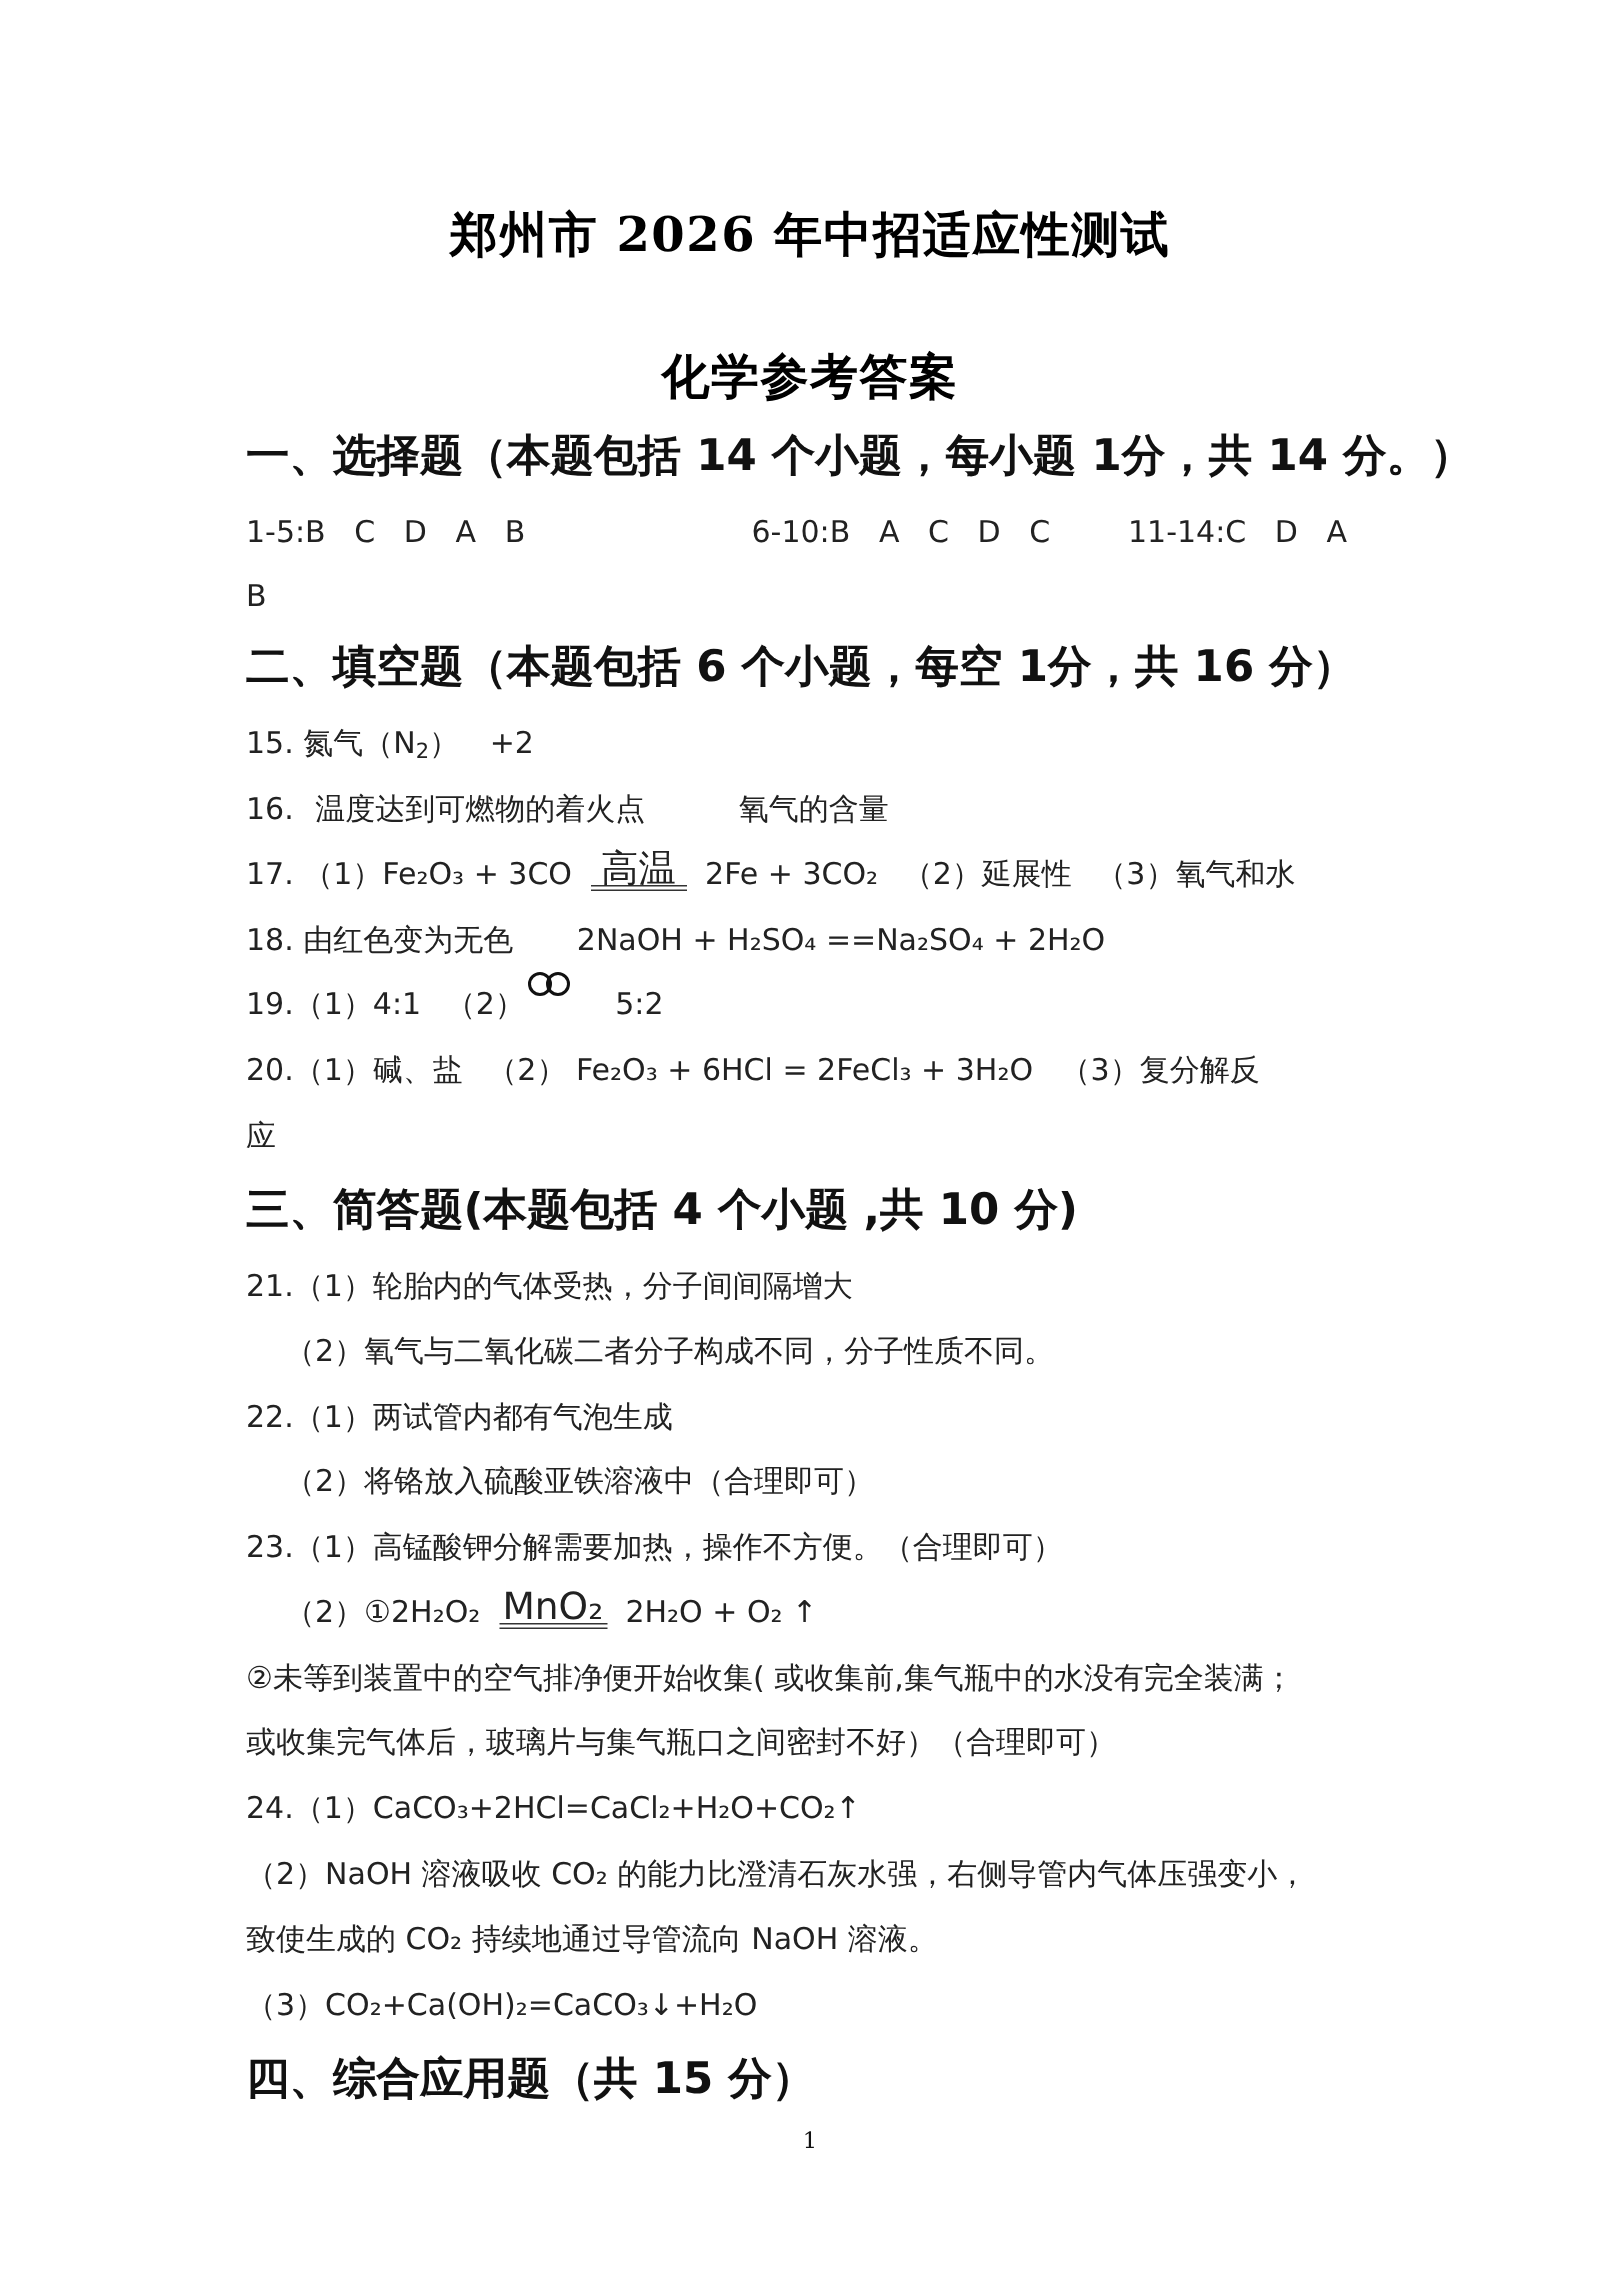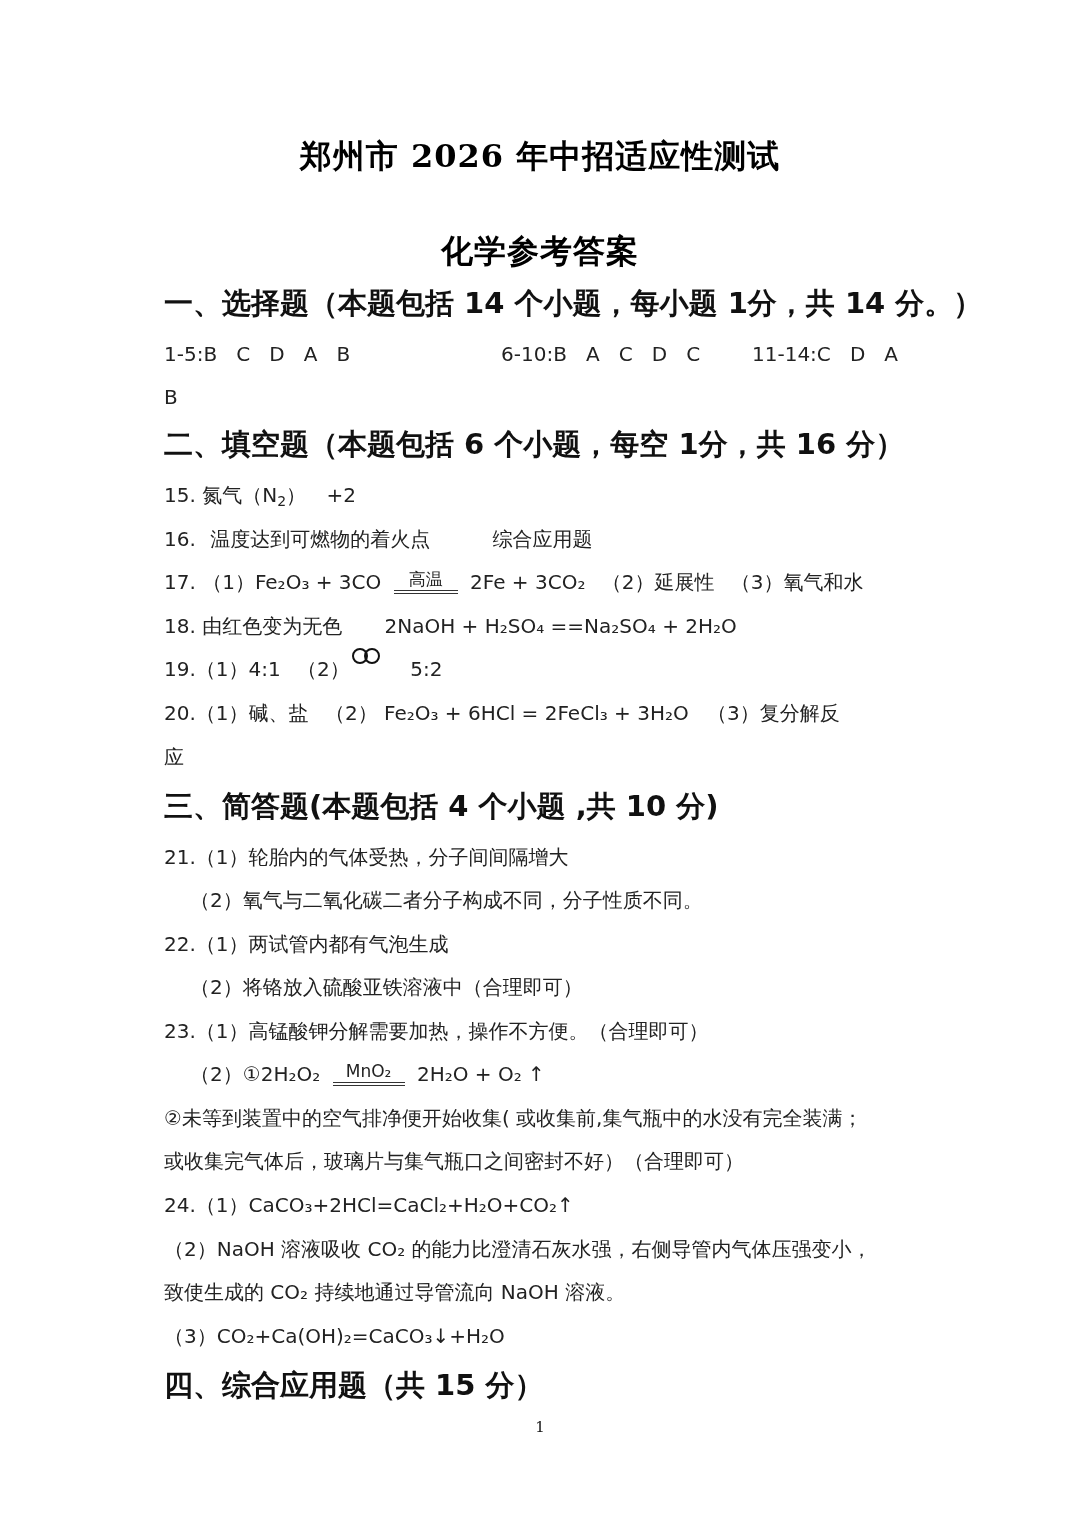--- a/index.html
+++ b/index.html
@@ -6,21 +6,21 @@
   body { width:1080px; height:1527px; position:relative; overflow:hidden; color:#111;
          font-family:"DejaVu Sans","Liberation Sans",sans-serif; }
   .title { position:absolute; left:0; width:1080px; text-align:center;
            font-family:"DejaVu Serif","Liberation Serif",serif; font-weight:bold; font-size:32px; color:#000; letter-spacing:1px; }
   .h { position:absolute; left:164px; font-size:29px; font-weight:bold; color:#111; white-space:nowrap; }
   .ln { position:absolute; left:164px; font-size:20px; color:#222; white-space:nowrap; }
   .ln.ind { left:190px; }
   sub { font-size:0.7em; vertical-align:-0.25em; line-height:0; }
   .gap { display:inline-block; }
   .cond { display:inline-block; position:relative; text-align:center; vertical-align:baseline; margin:0 6px; }
-  .cond .top { display:block; font-size:17px; line-height:20px; position:relative; top:-2px; }
+  .cond .top { display:block; font-size:25px; line-height:20px; position:relative; top:-2px; }
   .cond .bar { display:block; border-top:1.5px solid #333; border-bottom:1.5px solid #333; height:2px; margin-top:-1px; }
   .cond-wrap { display:inline-block; vertical-align:bottom; position:relative; top:-2px; }
   .mol { display:inline-block; width:34px; height:20px; position:relative; vertical-align:top; top:-8px; }
   .mol i { position:absolute; width:12px; height:12px; border:2px solid #111; border-radius:50%; top:0; }
   .pg { position:absolute; top:1418px; left:0; width:1080px; text-align:center;
         font-family:"DejaVu Serif","Liberation Serif",serif; font-size:15px; color:#111; }
 </style>
 </head>
 <body>
 
@@ -43,21 +43,21 @@
 
 <div class="ln" style="top:482px;text-align:right;">
   <span>15.</span>
   <span>氮气（N</span><sub>2</sub><span>）</span>
   <span class="gap" style="width:14px"></span><span>+2</span>
 </div>
 
 <div class="ln" style="top:526px;">
   <span>16.</span>
   <span class="gap" style="width:8px"></span><span>温度达到可燃物的着火点</span>
-  <span class="gap" style="width:56px"></span><span>综合应用题</span>
+  <span class="gap" style="width:56px"></span><span>氧气的含量</span>
 </div>
 
 <div class="ln" style="top:569px;">
   <span>17.</span>
   <span>（1）</span><span>Fe₂O₃ + 3CO</span>
   <span class="cond-wrap"><span class="cond" style="width:64px;"><span class="top">高温</span><span class="bar"></span></span></span>
   <span>2Fe + 3CO₂</span>
   <span class="gap" style="width:10px"></span><span>（2）延展性</span>
   <span class="gap" style="width:10px"></span><span>（3）氧气和水</span>
 </div>

